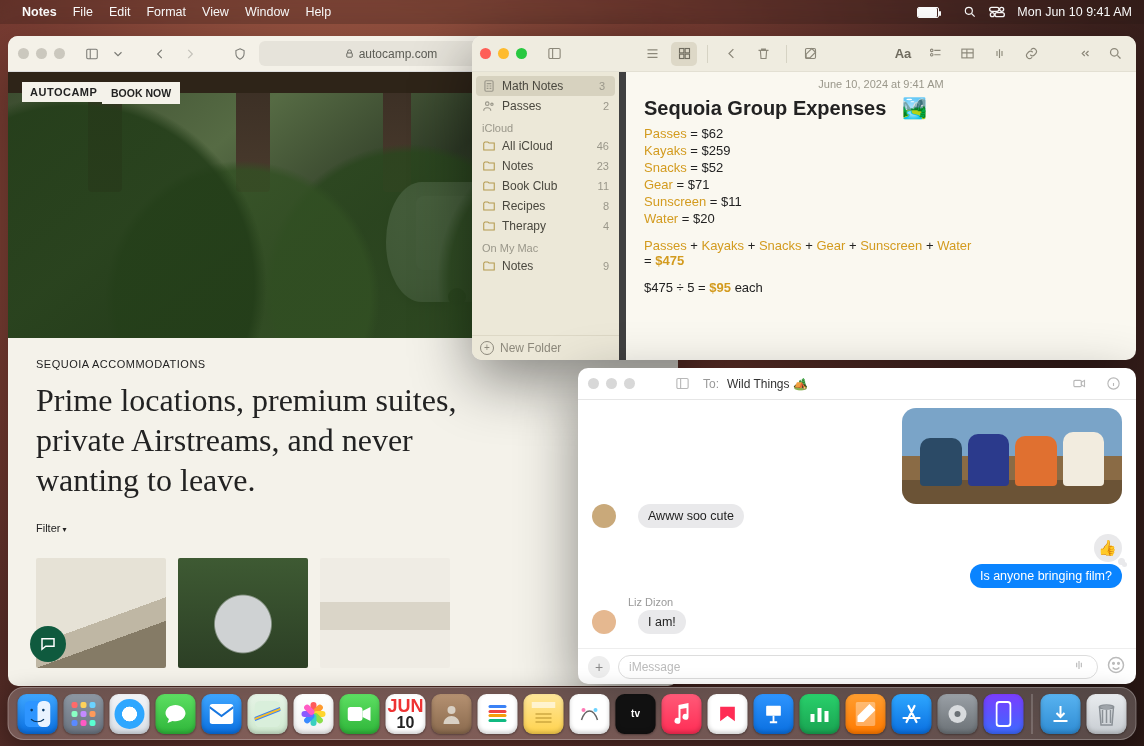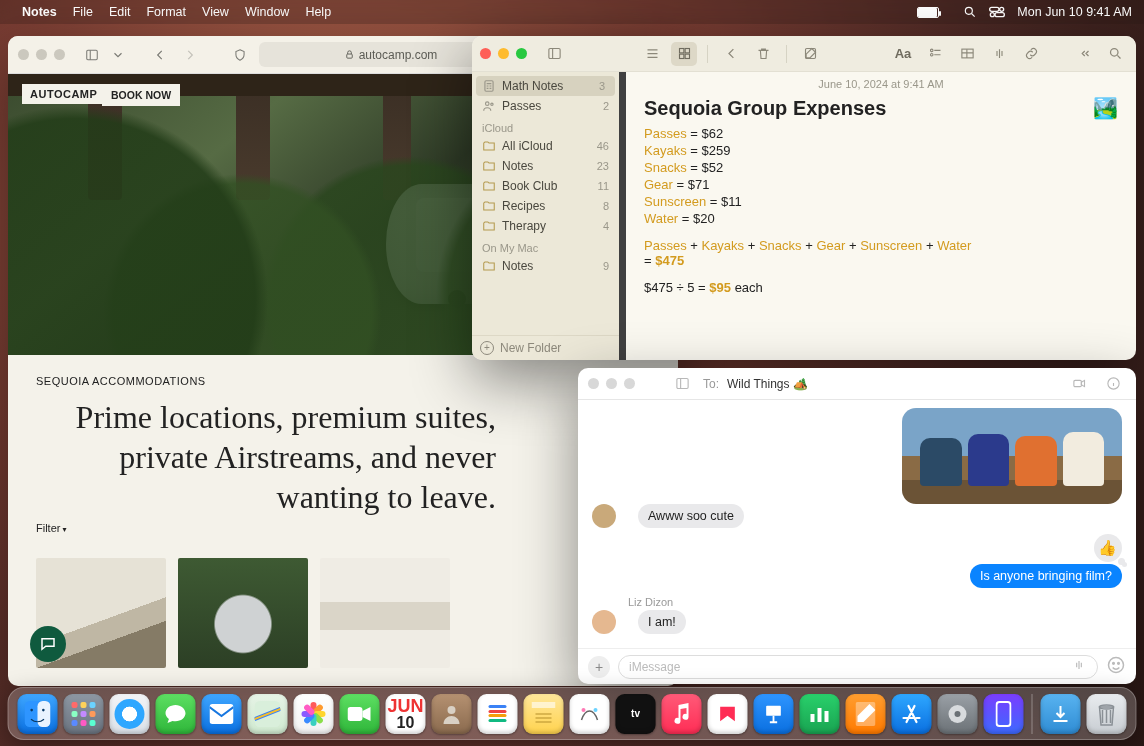--- a/index.html
+++ b/index.html
@@ -41,21 +41,21 @@
   radial-gradient(circle at 60% 82%, rgba(42,70,30,.85) 0 30%, transparent 32%),
   radial-gradient(circle at 86% 78%, rgba(55,88,40,.8) 0 22%, transparent 24%),
   linear-gradient(#2e2418 0 8%,transparent 8%),
   linear-gradient(90deg, rgba(40,30,22,.0), rgba(40,30,22,.0)); }
 .trunks { position:absolute; top:0; bottom:55%; left:0; right:0; }
 .trunks span { position:absolute; top:0; bottom:0; width:34px; background:linear-gradient(#3a2e24,#4a3b2d); border-radius:4px; }
 .trunks span:nth-child(1){ left:12%; } .trunks span:nth-child(2){ left:34%; } .trunks span:nth-child(3){ left:56%; width:28px; } .trunks span:nth-child(4){ left:78%; }
 
 .page-body { padding:20px 28px 16px; }
 .kicker { font-size:11px; letter-spacing:.5px; color:#222; margin-bottom:10px; }
-.headline { font-family: Georgia, "Times New Roman", serif; font-size:32px; line-height:1.25; color:#222; margin-bottom:5px; max-width:460px;text-align:right; }
+.headline { font-family: Georgia, "Times New Roman", serif; font-size:32px; line-height:1.25; color:#222; margin-bottom:22px; max-width:460px; }
 .filter { font-size:11px; color:#222; margin-bottom:8px; }
 .filter::after { content:"\25BE"; font-size:8px; margin-left:2px; }
 .thumbs { display:flex; gap:12px; padding:0 28px 18px; }
 .thumb { width:130px; height:110px; border-radius:2px; background:#777; }
 .thumb.a { background: linear-gradient(160deg,#e6e2d6 0 55%,#bfb7a4 55% 70%,#857b66 70%); }
 .thumb.b { background: radial-gradient(ellipse at 50% 60%, #cfd2d3 0 30%, transparent 32%), linear-gradient(#3e5a33,#2c3f25); }
 .thumb.c { background: linear-gradient(#efece4 0 40%,#dad5c8 40% 65%,#efece4 65%); }
 .chip { position:absolute; width:36px; height:36px; border-radius:50%; display:flex; align-items:center; justify-content:center; color:#fff; }
 .chip.chat { left:22px; bottom:24px; background:#0f5a3e; }
 .chip.acc { right:20px; bottom:24px; background:#fff; border:3px solid #0f5a3e; color:#0f5a3e; }
@@ -76,21 +76,21 @@
 .sb-row.sel { background:#d7d2bf; border-radius:4px; margin:0 4px; padding-left:6px; }
 .sb-row .ic { width:14px; height:14px; display:inline-flex; align-items:center; justify-content:center; color:#b49a4e; }
 .sb-row .ic.gray { color:#9a978a; }
 .sb-row .ct { margin-left:auto; color:#9a978a; font-size:11px; }
 .sb-sec { padding:6px 10px 2px; color:#9a978a; font-size:11px; }
 .sb-foot { margin-top:auto; border-top:1px solid #ddd8c6; padding:5px 8px; display:flex; align-items:center; gap:6px; color:#8d897c; font-size:12px; }
 .sb-foot .plus { width:14px; height:14px; border:1px solid #8d897c; border-radius:50%; display:inline-flex; align-items:center; justify-content:center; font-size:10px; line-height:1; }
 
 .note { flex:1; padding:6px 18px 10px; font-size:13px; color:#222; overflow:auto; }
 .note .date { text-align:center; color:#9a978a; font-size:11px; margin-bottom:6px; }
-.note h1 { font-size:20px; font-weight:700; margin-bottom:6px; display:flex; align-items:center; gap:16px;justify-content:space-between; }
+.note h1 { font-size:20px; font-weight:700; margin-bottom:6px; display:flex; align-items:center; gap:16px; }
 .note .line { margin:2px 0; }
 .var { color:#d39b1f; }
 .res { color:#d39b1f; font-weight:600; }
 
 
 .messages { position:absolute; top:368px; right:8px; width:558px; height:316px; border-radius:10px; overflow:hidden; box-shadow:0 20px 60px rgba(0,0,0,.45); background:#fff; display:flex; flex-direction:column; }
 .messages .mtoolbar { height:32px; display:flex; align-items:center; padding:0 10px; gap:8px; border-bottom:1px solid #e6e6e6; font-size:12px; color:#666; }
 .messages .mtoolbar .traffic span { background:#d8d8d8; }
 .mt-label { color:#999; }
 .mt-name { color:#333; display:flex; align-items:center; gap:4px; }

